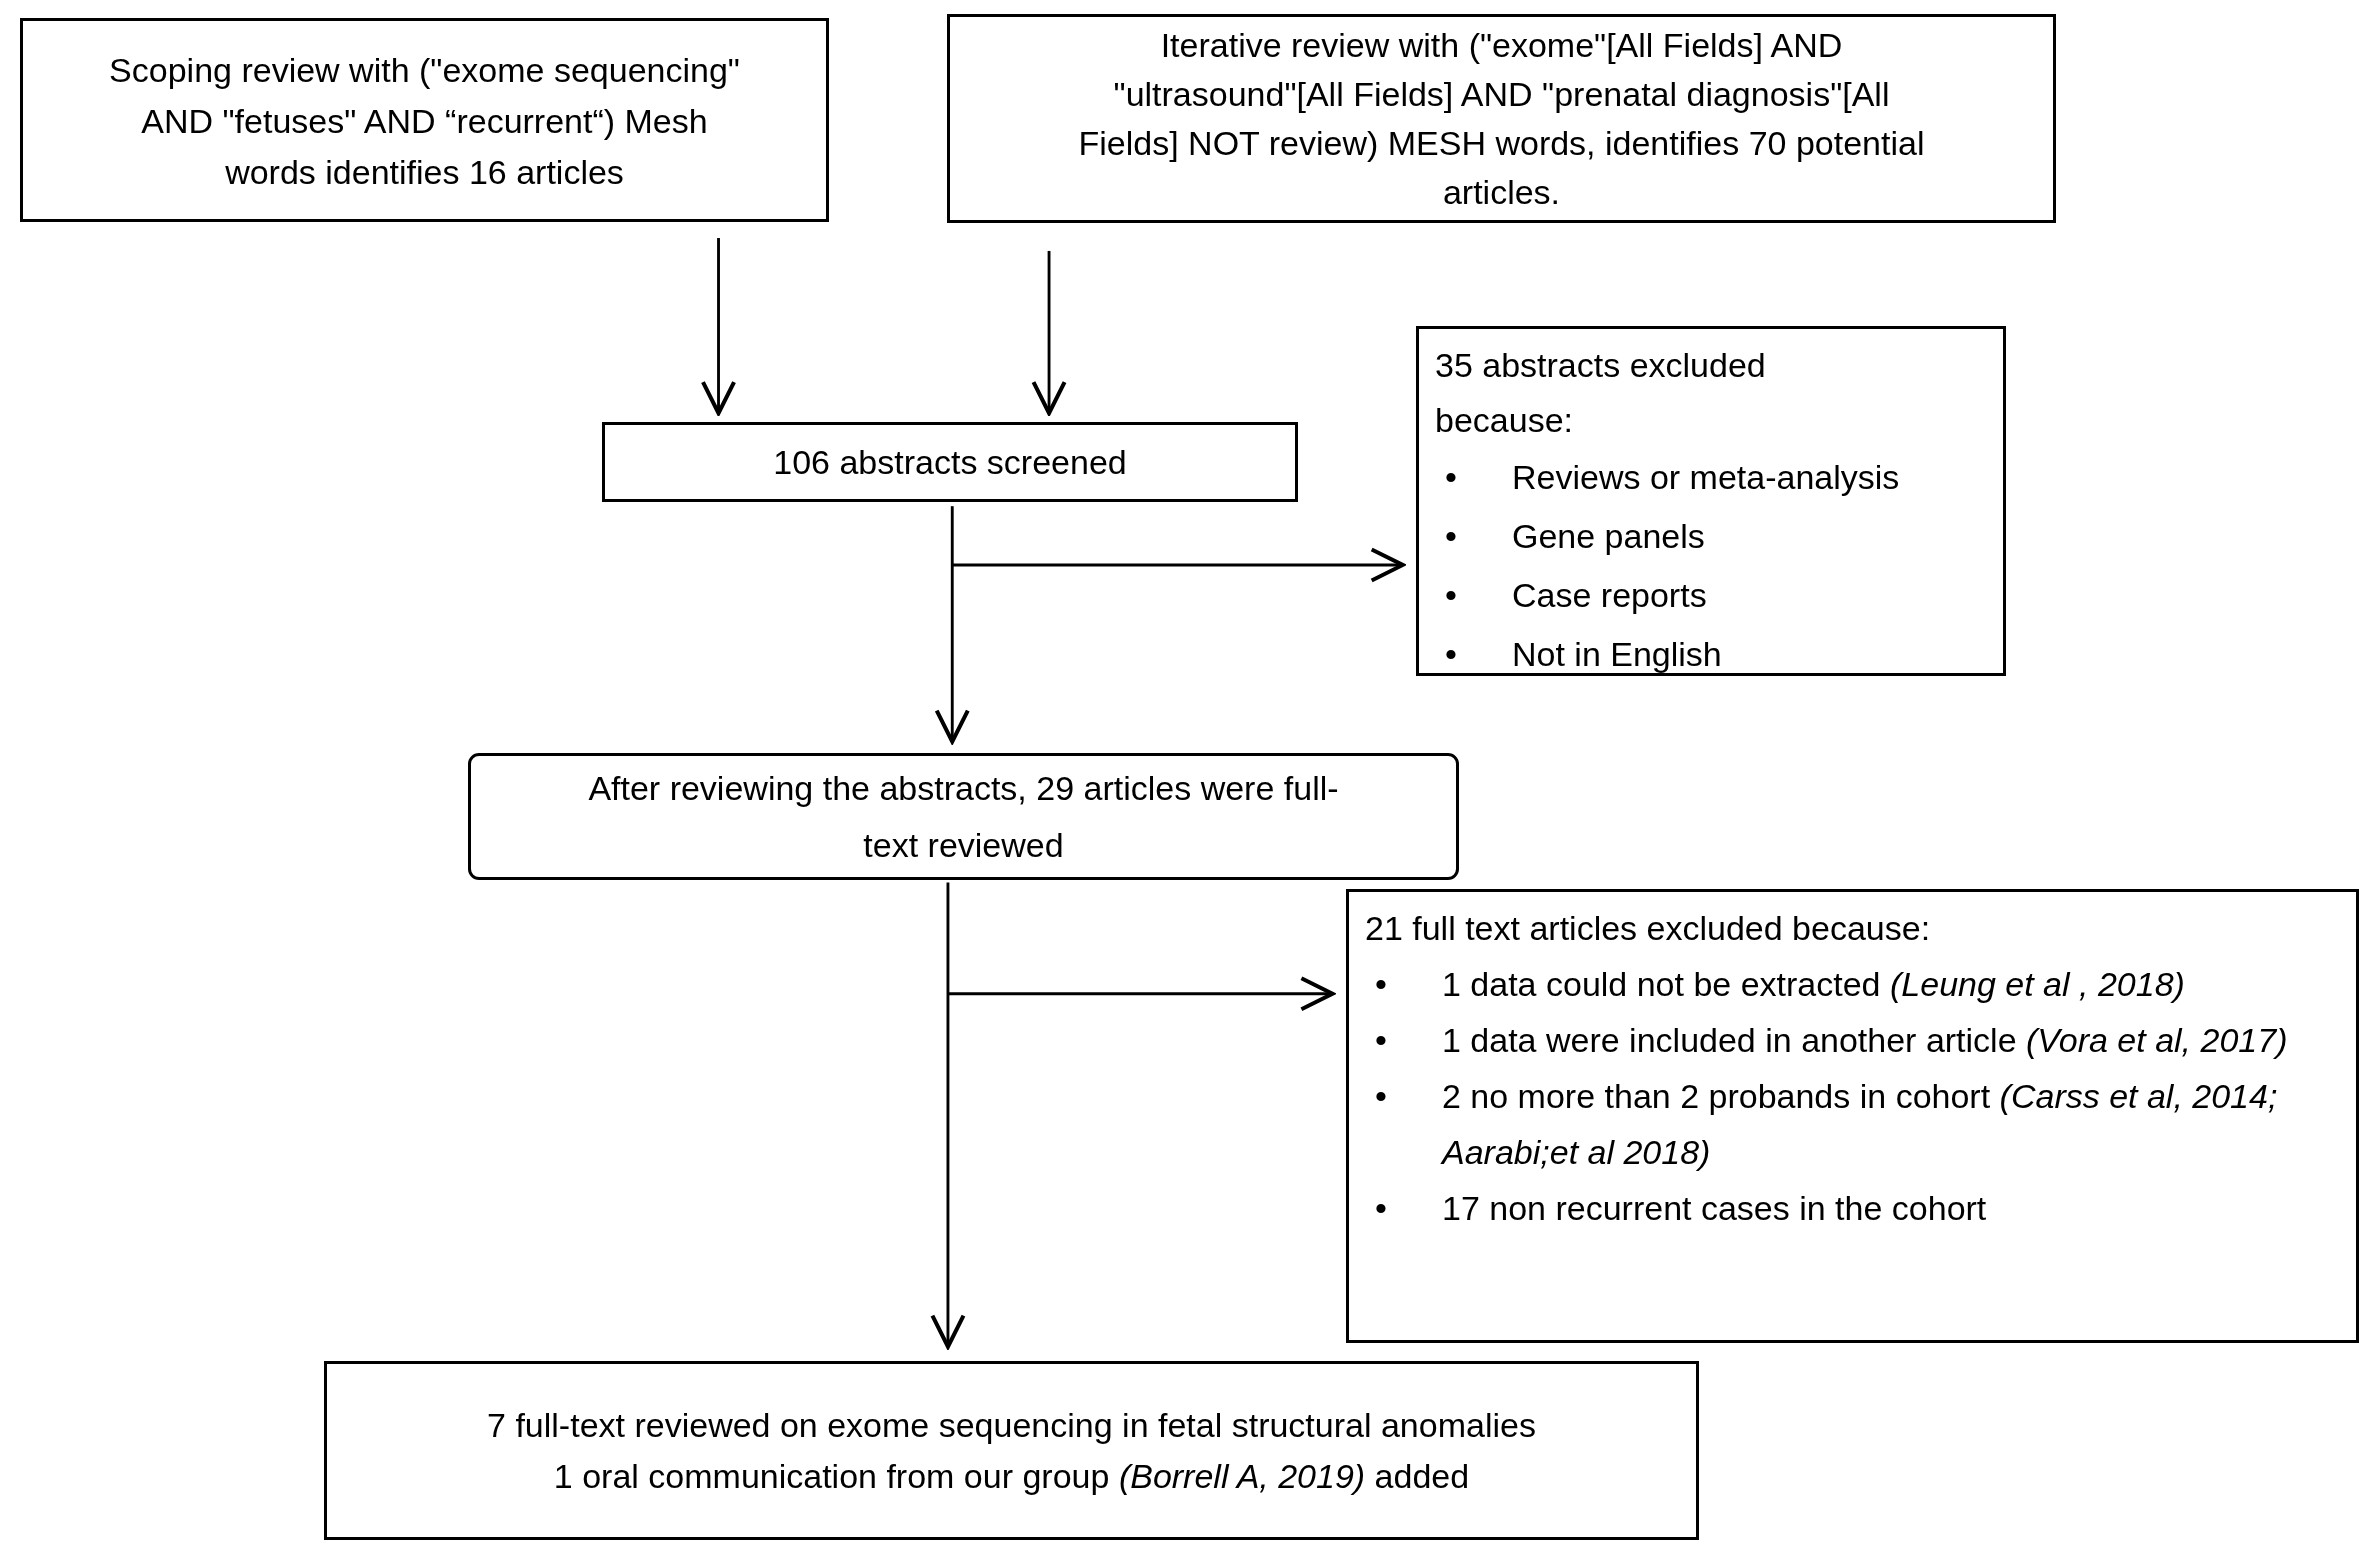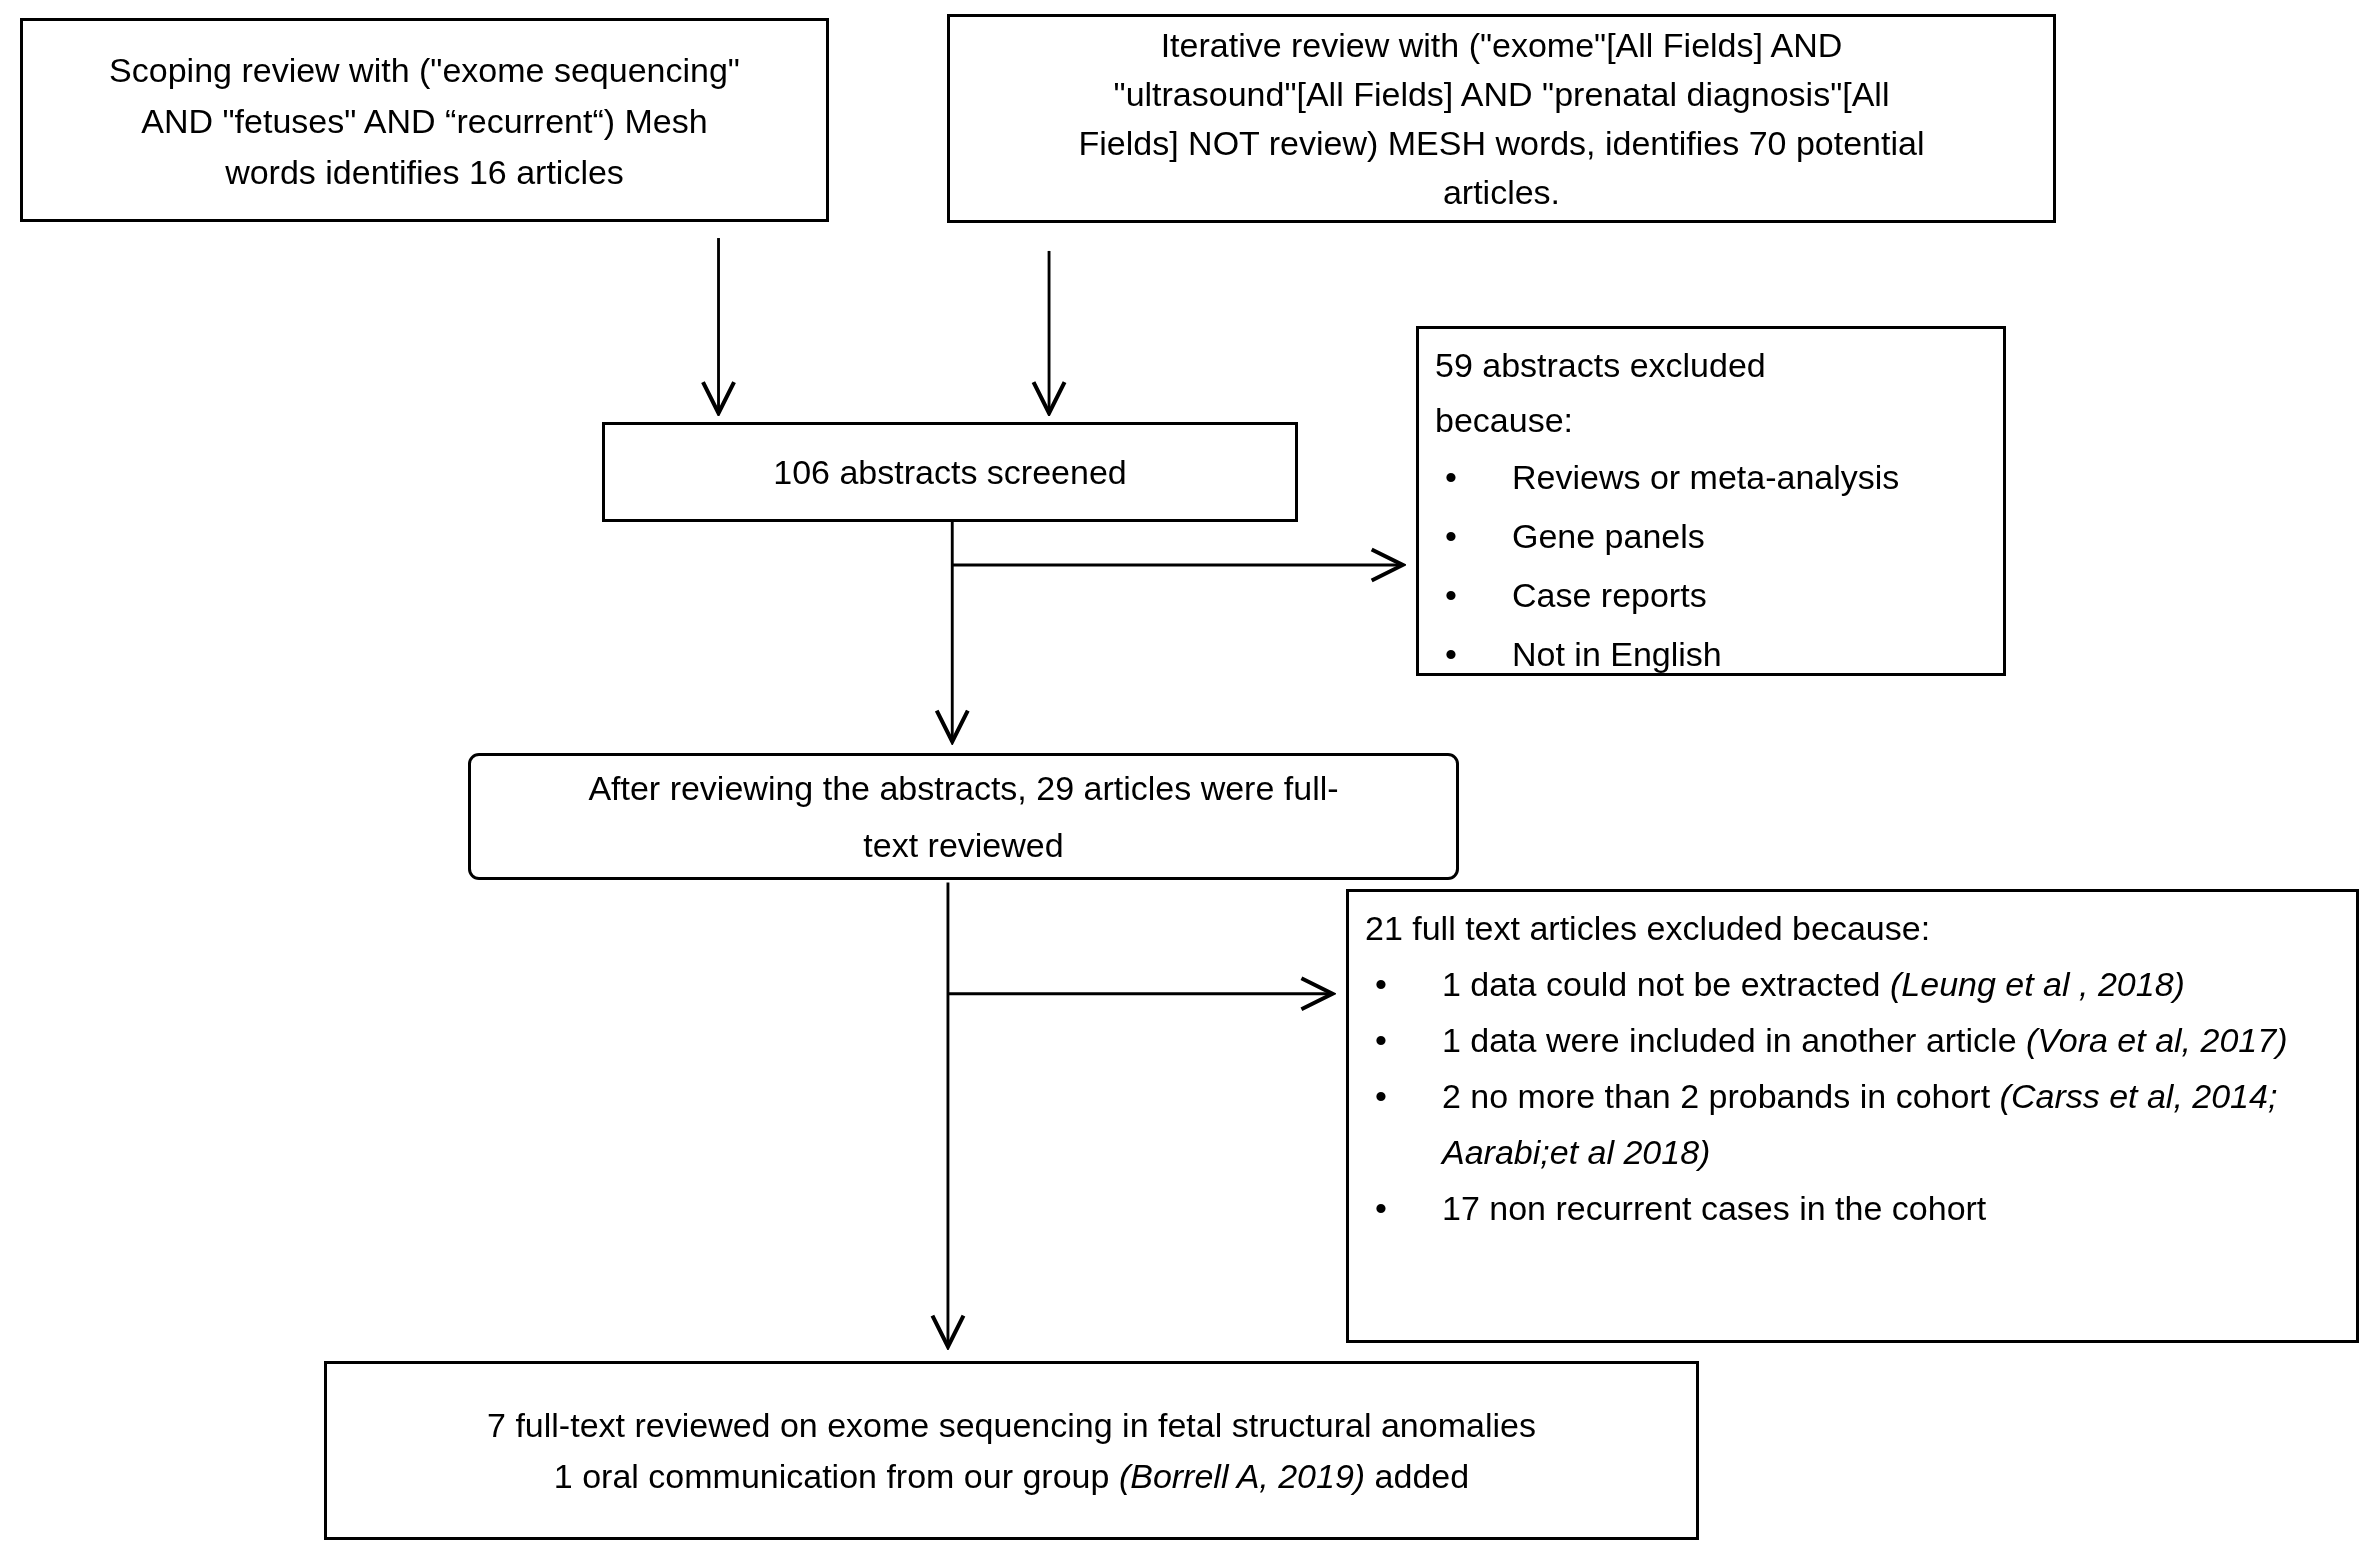--- a/index.html
+++ b/index.html
@@ -91,26 +91,26 @@
     <div class="line">words identifies 16 articles</div>
   </div>
 
   <div class="box center-box lh68" style="left:947px; top:14.3px; width:1109px; height:209px;">
     <div class="line">Iterative review with ("exome"[All Fields] AND</div>
     <div class="line">"ultrasound"[All Fields] AND "prenatal diagnosis"[All</div>
     <div class="line">Fields] NOT review) MESH words, identifies 70 potential</div>
     <div class="line">articles.</div>
   </div>
 
-  <div class="box center-box" style="left:602px; top:422px; width:696px; height:100px;">
+  <div class="box center-box" style="left:602px; top:422px; width:696px; height:80px;">
     <div class="line">106 abstracts screened</div>
   </div>
 
   <div class="box list-box box-abstracts-excluded" style="left:1416px; top:326px; width:590px; height:350px;">
-    <div class="heading">59 abstracts excluded</div>
+    <div class="heading">35 abstracts excluded</div>
     <div class="heading">because:</div>
     <div class="bullet-row">
       <span class="marker">•</span>
       <span class="bullet-text">Reviews or meta-analysis</span>
     </div>
     <div class="bullet-row">
       <span class="marker">•</span>
       <span class="bullet-text">Gene panels</span>
     </div>
     <div class="bullet-row">

